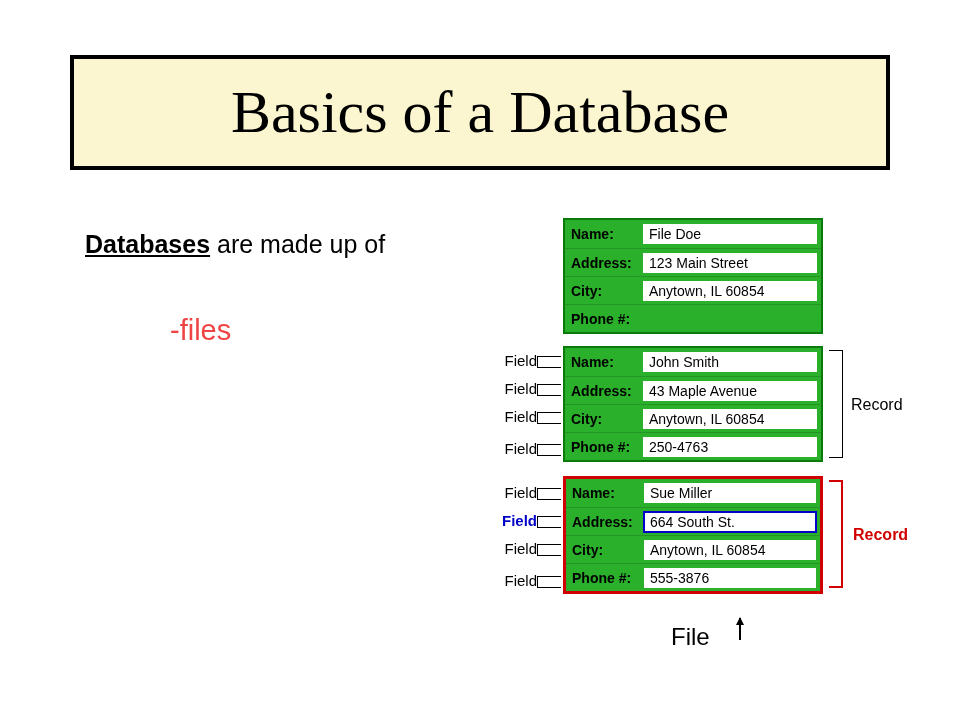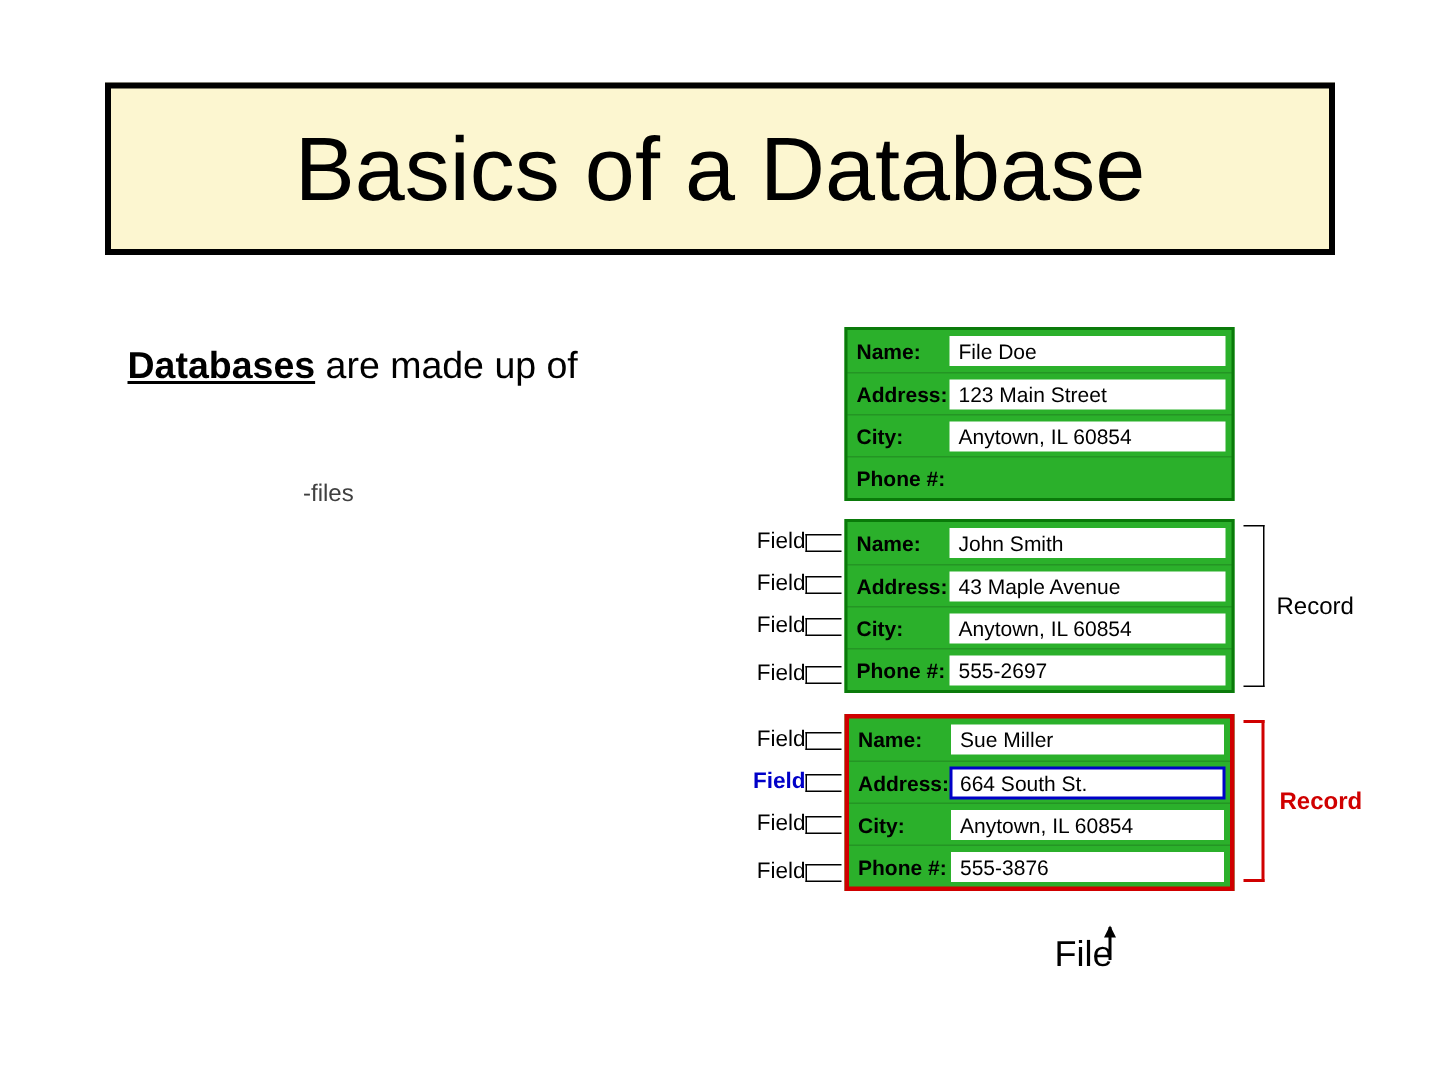--- a/index.html
+++ b/index.html
@@ -15,40 +15,39 @@
     position: absolute;
     left: 70px;
     top: 55px;
     width: 820px;
     height: 115px;
     background: #fcf6d0;
     border: 4px solid #000;
     display: flex;
     align-items: center;
     justify-content: center;
-    font-family: Liberation Sans, sans-serif;
+    font-family: Liberation Serif, serif;
     font-size: 60px;
     color: #000;
   }
   .intro {
     position: absolute;
     left: 85px;
     top: 230px;
     font-size: 25px;
     color: #000;
   }
   .intro b { font-weight: bold; text-decoration: underline; }
   .bullets {
     position: absolute;
     left: 170px;
     top: 290px;
-    font-size: 16px;
+    font-size: 29px;
     line-height: 80px;
-    color: #404040;
-    margin-left: 32px;
+    color: #ef4444;
   }
 
   
   .diagram {
     position: absolute;
     left: 455px;
     top: 218px;
     width: 475px;
   }
   .card {
@@ -62,21 +61,21 @@
   .row {
     display: flex;
     align-items: center;
     height: 28px;
     border-top: 1px solid rgba(0,0,0,0.15);
     font-family: Arial, sans-serif;
     font-size: 14px;
   }
   .row:first-child { border-top: none; }
   .lbl {
-    width: 68px;
+    width: 78px;
     padding-left: 6px;
     font-weight: bold;
     color: #000;
   }
   .val {
     flex: 1;
     margin: 2px 4px 2px 0;
     padding-left: 6px;
     background: #fff;
     height: 20px;
@@ -187,21 +186,21 @@
     <div class="row">
         <div class="lbl">Address:</div>
         <div class="val">43 Maple Avenue</div>
       </div>
     <div class="row">
         <div class="lbl">City:</div>
         <div class="val">Anytown, IL 60854</div>
       </div>
     <div class="row">
         <div class="lbl">Phone #:</div>
-        <div class="val">555-2697</div>
+        <div class="val">250-4763</div>
       </div>
   </div>
   <div class="flabel" style="left:22px; top:134px;">Field</div>
   <div class="stub" style="left:82px; top:138px; width:24px;"></div>
   <div class="flabel" style="left:22px; top:162px;">Field</div>
   <div class="stub" style="left:82px; top:166px; width:24px;"></div>
   <div class="flabel" style="left:22px; top:190px;">Field</div>
   <div class="stub" style="left:82px; top:194px; width:24px;"></div>
   <div class="flabel" style="left:22px; top:222px;">Field</div>
   <div class="stub" style="left:82px; top:226px; width:24px;"></div>
@@ -230,15 +229,15 @@
   <div class="stub" style="left:82px; top:270px; width:24px;"></div>
   <div class="flabel blue" style="left:22px; top:294px;">Field</div>
   <div class="stub" style="left:82px; top:298px; width:24px;"></div>
   <div class="flabel" style="left:22px; top:322px;">Field</div>
   <div class="stub" style="left:82px; top:326px; width:24px;"></div>
   <div class="flabel" style="left:22px; top:354px;">Field</div>
   <div class="stub" style="left:82px; top:358px; width:24px;"></div>
   <div class="rbracket red" style="left:374px; top:262px; height:108px;"></div>
   <div class="rlabel red" style="left:398px; top:308px;">Record</div>
 
-  <div class="file-label" style="left:248px; top:405px;">File</div>
+  <div class="file-label" style="left:216px; top:405px;">File</div>
   <div class="file-arrow" style="left:284px; top:400px;"></div>
 </div>
 
 </body></html>

